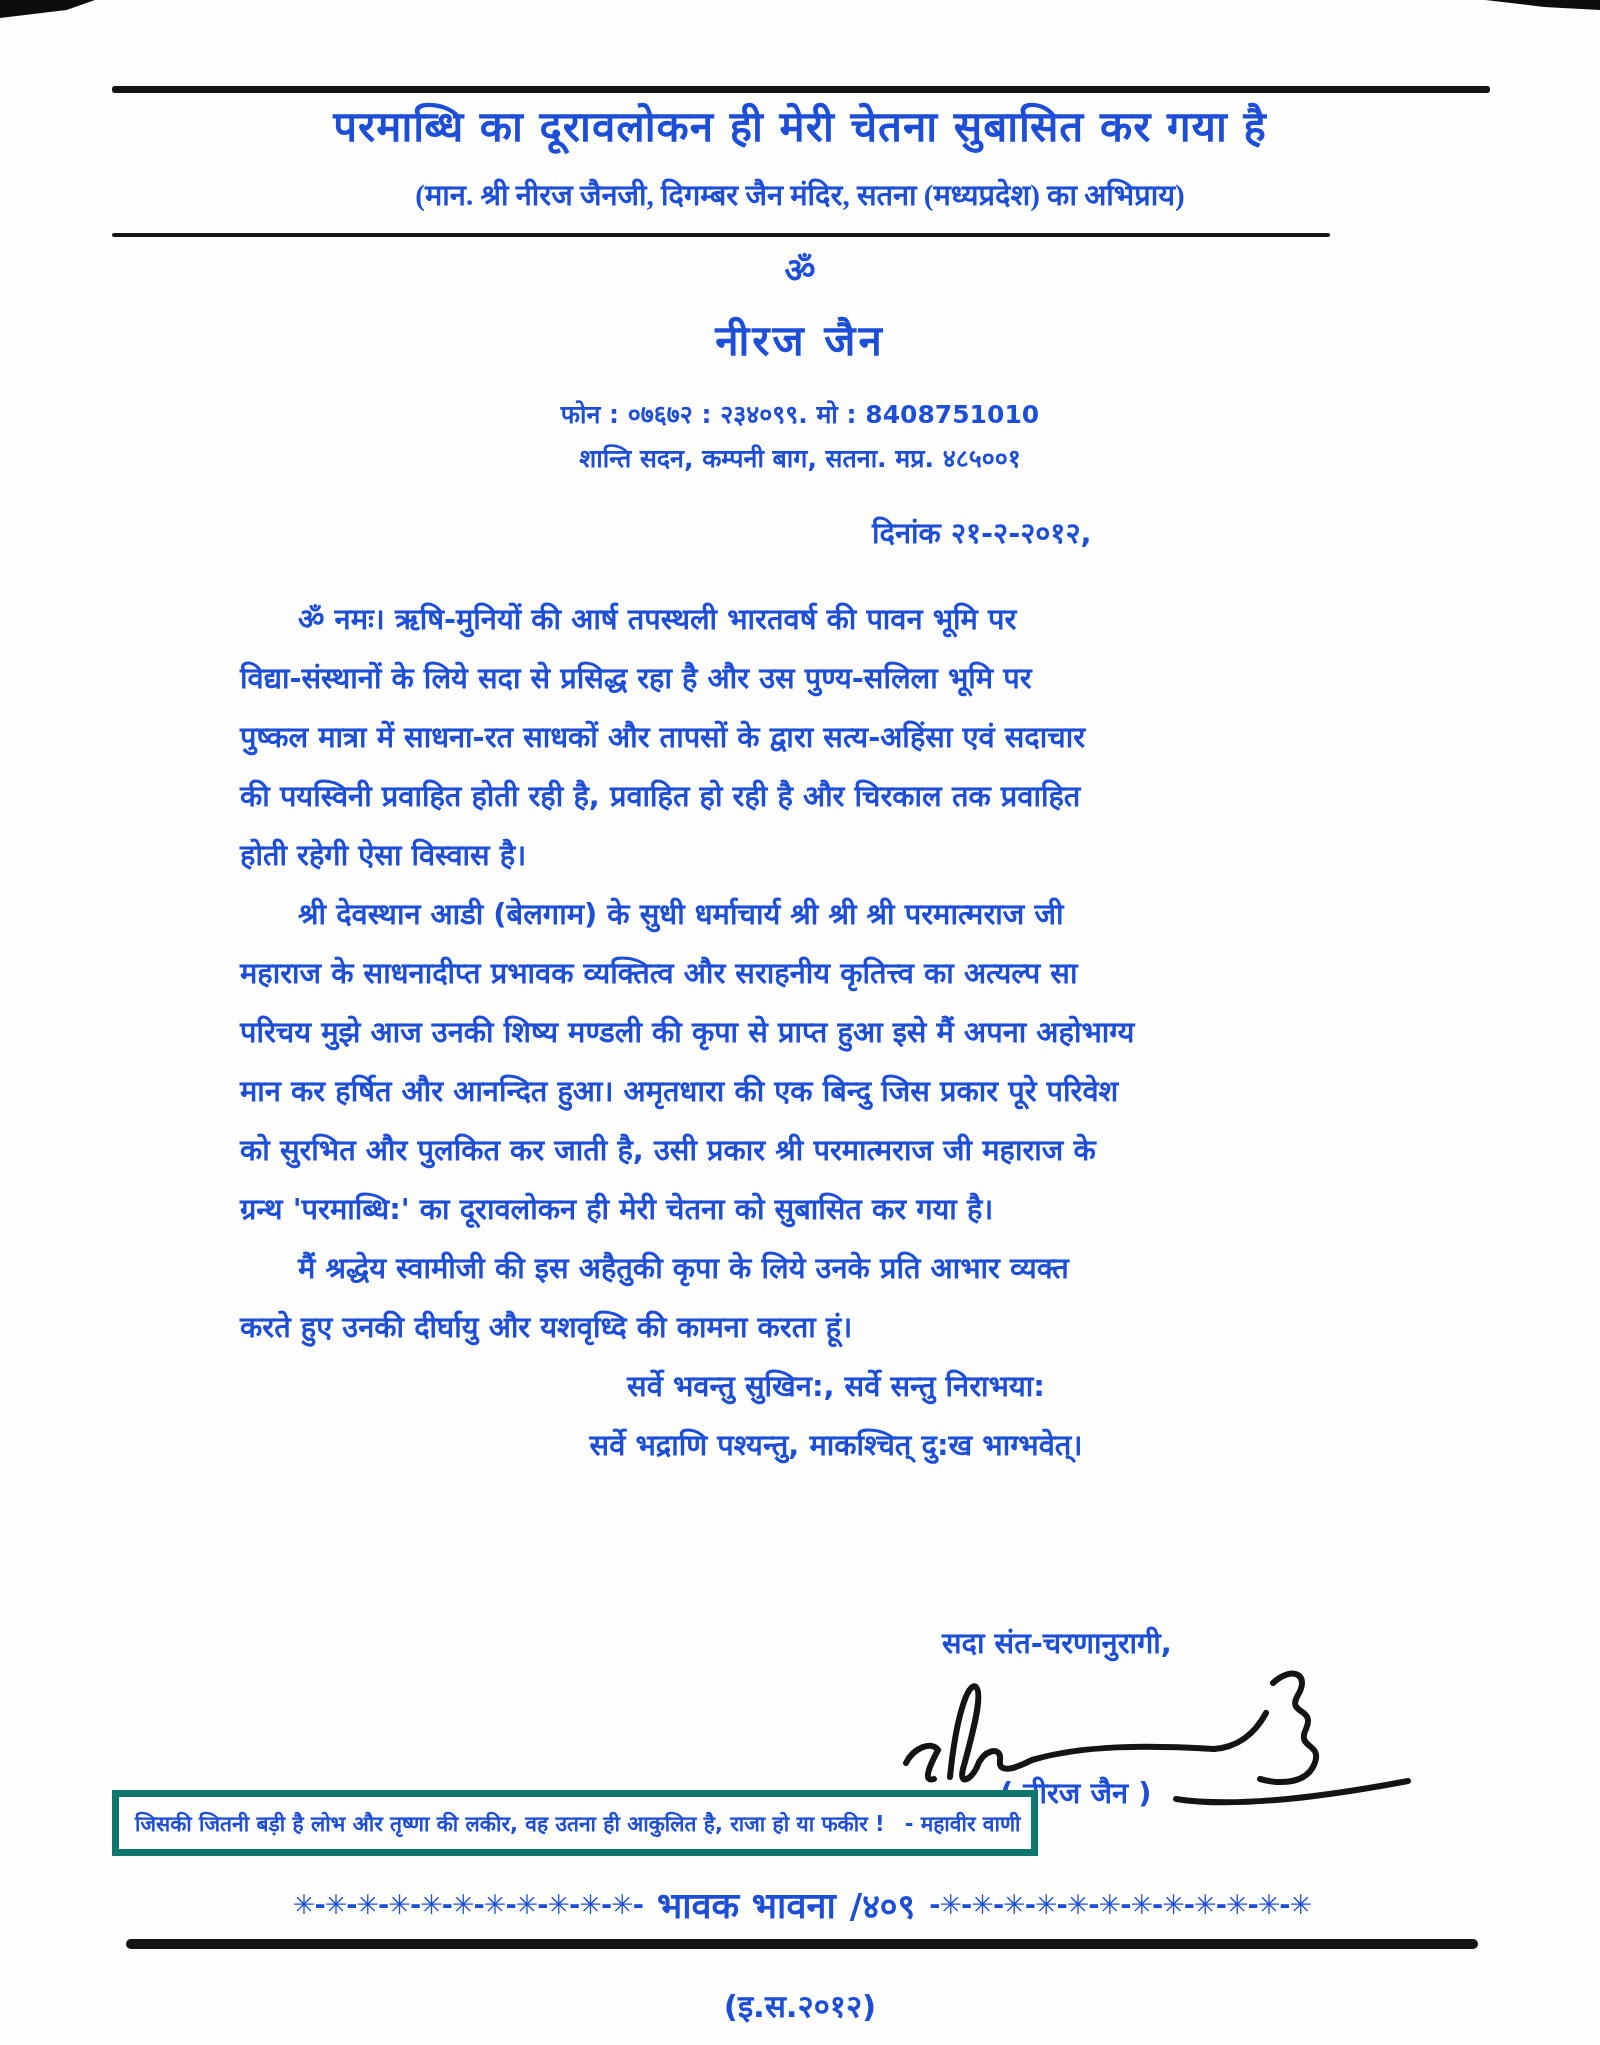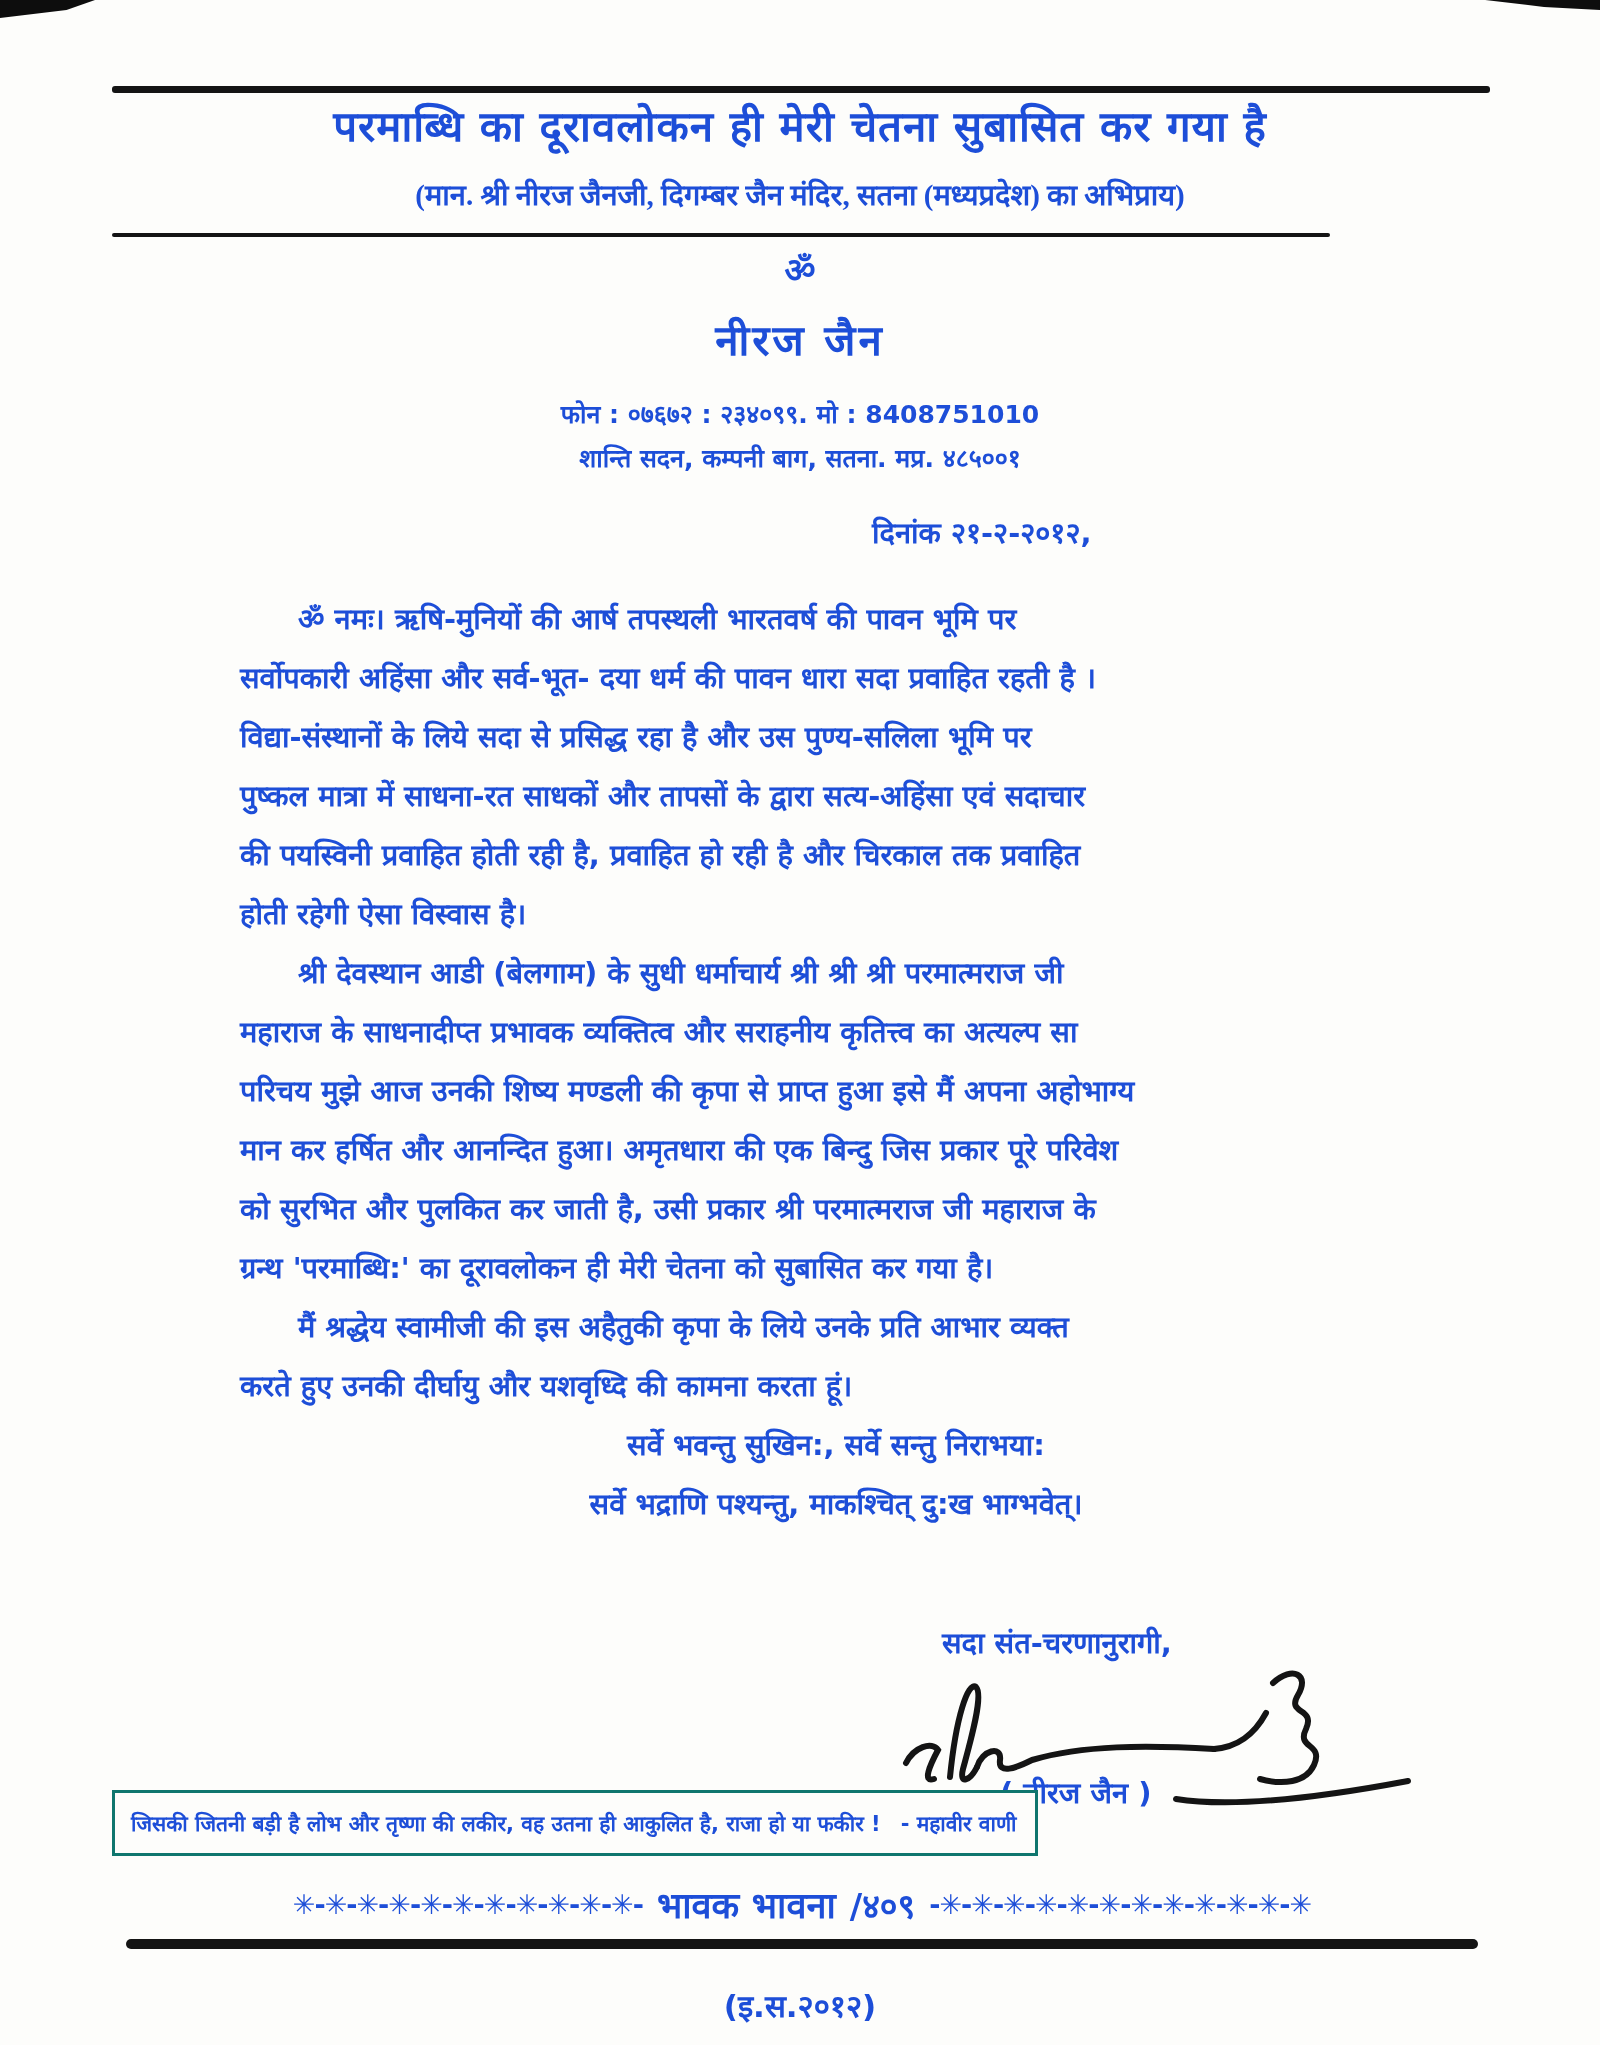--- a/index.html
+++ b/index.html
@@ -36,21 +36,21 @@
   .line.shloka { padding-left:212px;text-align:center; }
 
   .signoff { position:absolute; left:942px; top:1622px; font-size:29px; font-weight:700; }
 
   .signature { position:absolute; left:878px; top:1655px; }
   .signature svg path { fill:none; stroke:#141414; stroke-width:6; stroke-linecap:round; }
 
   .signature-name { position:absolute; left:1000px; top:1772px; font-size:29px; font-weight:700; }
 
   .quote-box { position:absolute; left:112px; top:1790px; width:926px; height:66px;
-    border:3px solid #0f766e; box-sizing:border-box; background:#fdfdfb;
+    border:7px solid #0f766e; box-sizing:border-box; background:#fdfdfb;
     display:flex; align-items:center; padding:0 16px; white-space:nowrap; }
   .quote-text { font-size:21px; font-weight:700; }
   .quote-attr { font-size:21px; font-weight:700; margin-left:20px; }
 
   .footer-band { position:absolute; left:118px; top:1880px; width:1368px;
     display:flex; align-items:center; justify-content:center; gap:14px; }
   .ornament { font-size:27px; font-weight:700; letter-spacing:-1px; white-space:nowrap; overflow:hidden; }
   .footer-title { font-size:36px; font-weight:700; white-space:nowrap; }
   .footer-page  { font-size:34px; font-weight:700; white-space:nowrap; }
   .year-line { position:absolute; left:0; top:1984px; width:1600px; text-align:center;
@@ -77,21 +77,20 @@
   <div class="centered lh-name">नीरज जैन</div>
 
   <div class="centered lh-phone">फोन : ०७६७२ : २३४०९९. मो : 8408751010</div>
 
   <div class="centered lh-address">शान्ति सदन, कम्पनी बाग, सतना. मप्र. ४८५००१</div>
 
   <div class="date-line">दिनांक २१-२-२०१२,</div>
 
   <div class="letter-body">
     <div class="line indent">ॐ नमः। ऋषि-मुनियों की आर्ष तपस्थली भारतवर्ष की पावन भूमि पर</div>
-    <div class="line">सर्वोपकारी अहिंसा और सर्व-भूत- दया धर्म की पावन धारा सदा प्रवाहित रहती है ।</div>
     <div class="line">विद्या-संस्थानों के लिये सदा से प्रसिद्ध रहा है और उस पुण्य-सलिला भूमि पर</div>
     <div class="line">पुष्कल मात्रा में साधना-रत साधकों और तापसों के द्वारा सत्य-अहिंसा एवं सदाचार</div>
     <div class="line">की पयस्विनी प्रवाहित होती रही है, प्रवाहित हो रही है और चिरकाल तक प्रवाहित</div>
     <div class="line">होती रहेगी ऐसा विस्वास है।</div>
 
     <div class="line indent">श्री देवस्थान आडी (बेलगाम) के सुधी धर्माचार्य श्री श्री श्री परमात्मराज जी</div>
     <div class="line">महाराज के साधनादीप्त प्रभावक व्यक्तित्व और सराहनीय कृतित्त्व का अत्यल्प सा</div>
     <div class="line">परिचय मुझे आज उनकी शिष्य मण्डली की कृपा से प्राप्त हुआ इसे मैं अपना अहोभाग्य</div>
     <div class="line">मान कर हर्षित और आनन्दित हुआ। अमृतधारा की एक बिन्दु जिस प्रकार पूरे परिवेश</div>
     <div class="line">को सुरभित और पुलकित कर जाती है,  उसी प्रकार श्री परमात्मराज जी महाराज के</div>

